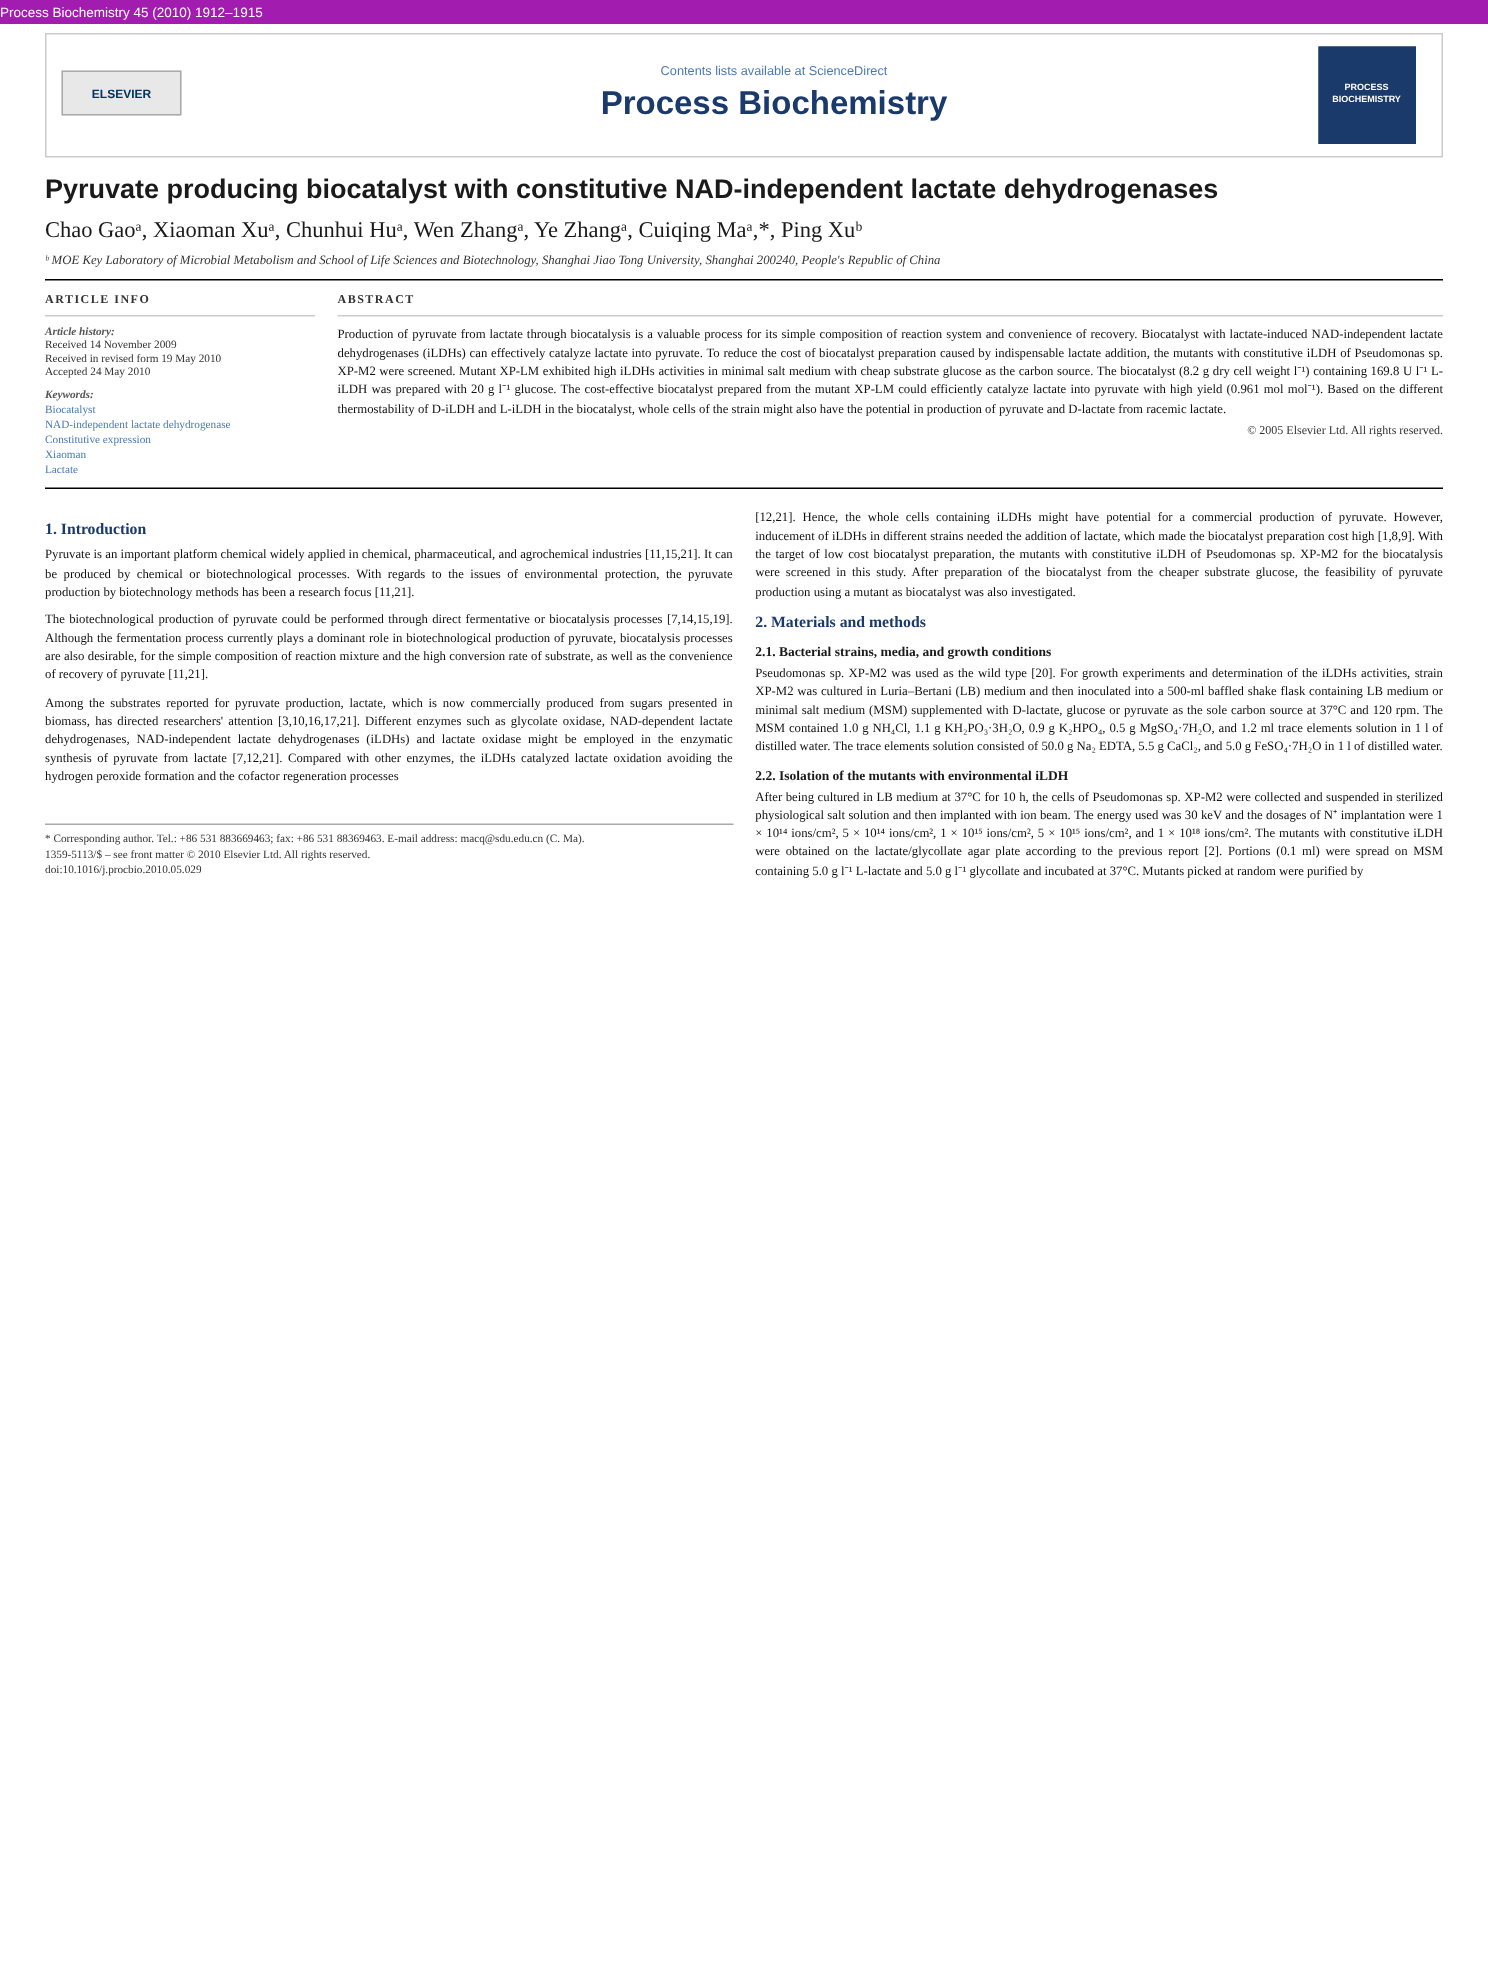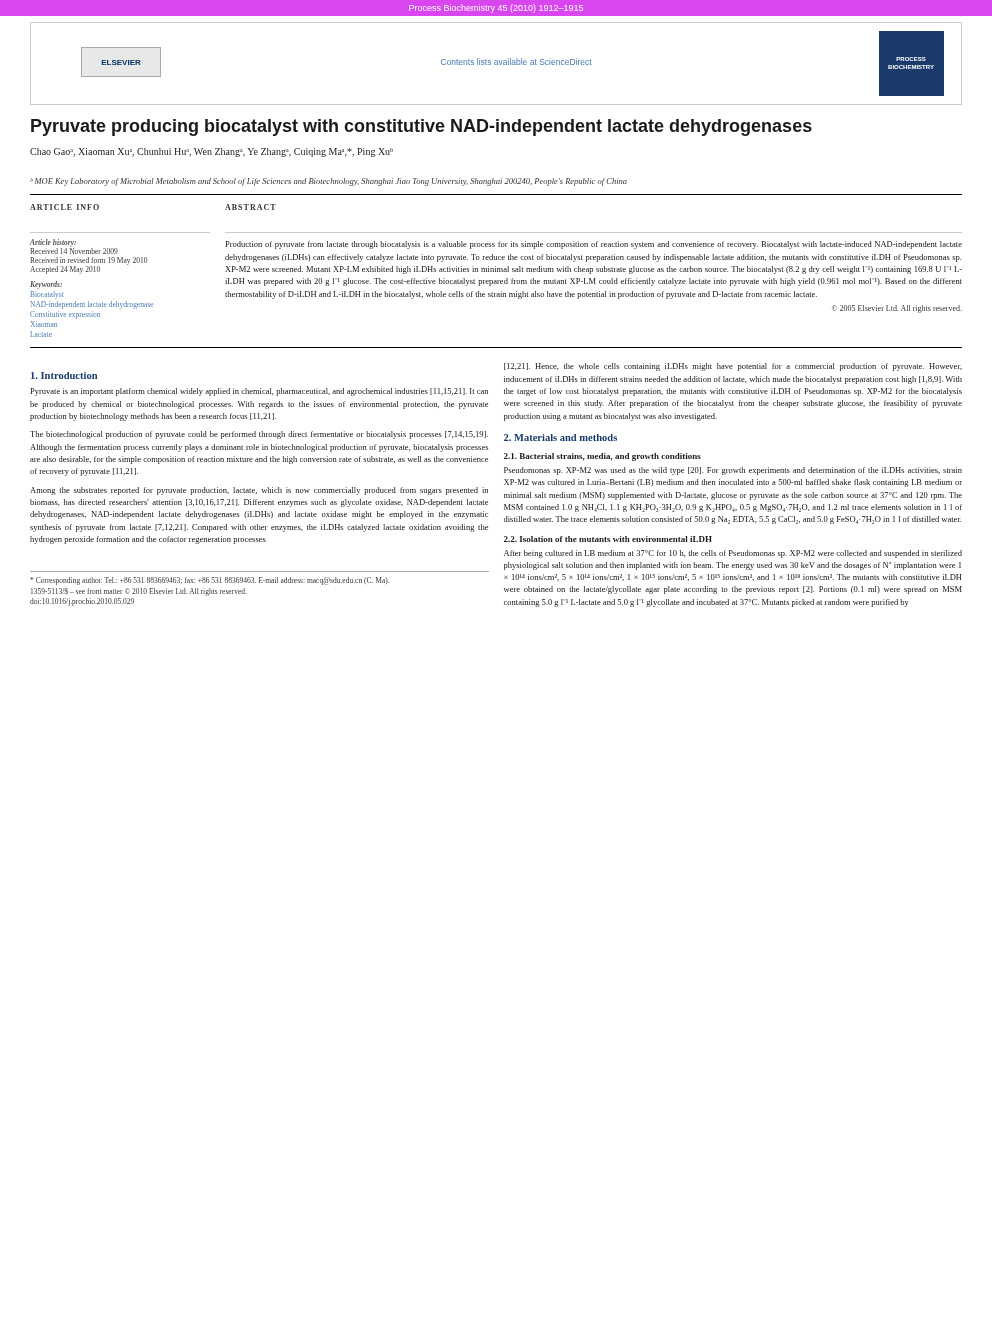--- a/index.html
+++ b/index.html
@@ -5,39 +5,39 @@
     * { margin: 0; padding: 0; box-sizing: border-box; }
     body {
       background: #fff;
       font-family: 'Times New Roman', Times, serif;
       font-size: 10px;
       color: #000;
       width: 992px;
       min-height: 1323px;
     }
     .top-bar {
-      background: #d946ef;
+      background: #a21caf;
       color: #fff;
-      text-align: center;
+      text-align: left;
       font-size: 9px;
       padding: 3px 0;
       font-family: Arial, sans-serif;
     }
     .journal-header {
       border: 1px solid #ccc;
       margin: 6px 30px;
       display: flex;
       align-items: center;
       padding: 8px 10px;
     }
     .journal-header-left {
       width: 120px;
       display: flex;
       flex-direction: column;
-      align-items: flex-end;
+      align-items: flex-start;
       font-size: 8px;
       color: #555;
     }
     .elsevier-logo {
       width: 80px;
       height: 30px;
       background: #e8e8e8;
       display: flex;
       align-items: center;
       justify-content: center;
@@ -97,22 +97,22 @@
     }
     .article-title {
       font-size: 18px;
       font-weight: bold;
       color: #1a1a1a;
       margin-bottom: 8px;
       line-height: 1.3;
       font-family: Arial, sans-serif;
     }
     .authors {
-      font-size: 10px;
-      margin-bottom: 19px;
+      font-size: 15px;
+      margin-bottom: 5px;
       color: #1a1a1a;
     }
     .affiliations {
       font-size: 8.5px;
       color: #333;
       margin-bottom: 8px;
       font-style: italic;
     }
     .divider {
       border-top: 1px solid #000;
@@ -131,21 +131,21 @@
       flex: 1;
     }
     .section-header {
       font-size: 8px;
       font-weight: bold;
       letter-spacing: 1px;
       text-transform: uppercase;
       color: #333;
       margin-bottom: 5px;
       border-bottom: 1px solid #ccc;
-      padding-bottom: 20px;
+      padding-bottom: 6px;
     }
     .info-label {
       font-size: 7.5px;
       font-weight: bold;
       color: #555;
       margin-top: 5px;
       font-style: italic;
     }
     .info-value {
       font-size: 7.5px;
@@ -228,20 +228,21 @@
 <div class="journal-header">
   <div class="journal-header-left">
     <div class="elsevier-logo">
       <span>ELSEVIER</span>
     </div>
   </div>
   <div class="journal-header-center">
     <div class="sciencedirect-link">
       <span>Contents lists available at ScienceDirect</span>
     </div>
+    <div class="journal-title">Process Biochemistry</div>
   </div>
   <div class="journal-header-right">
     <div class="journal-logo-box">
       <span style="font-size:6px; line-height:1.3; text-align:center; padding:4px;">PROCESS<br>BIOCHEMISTRY</span>
     </div>
   </div>
 </div>
 
 <div class="article-container">
 

